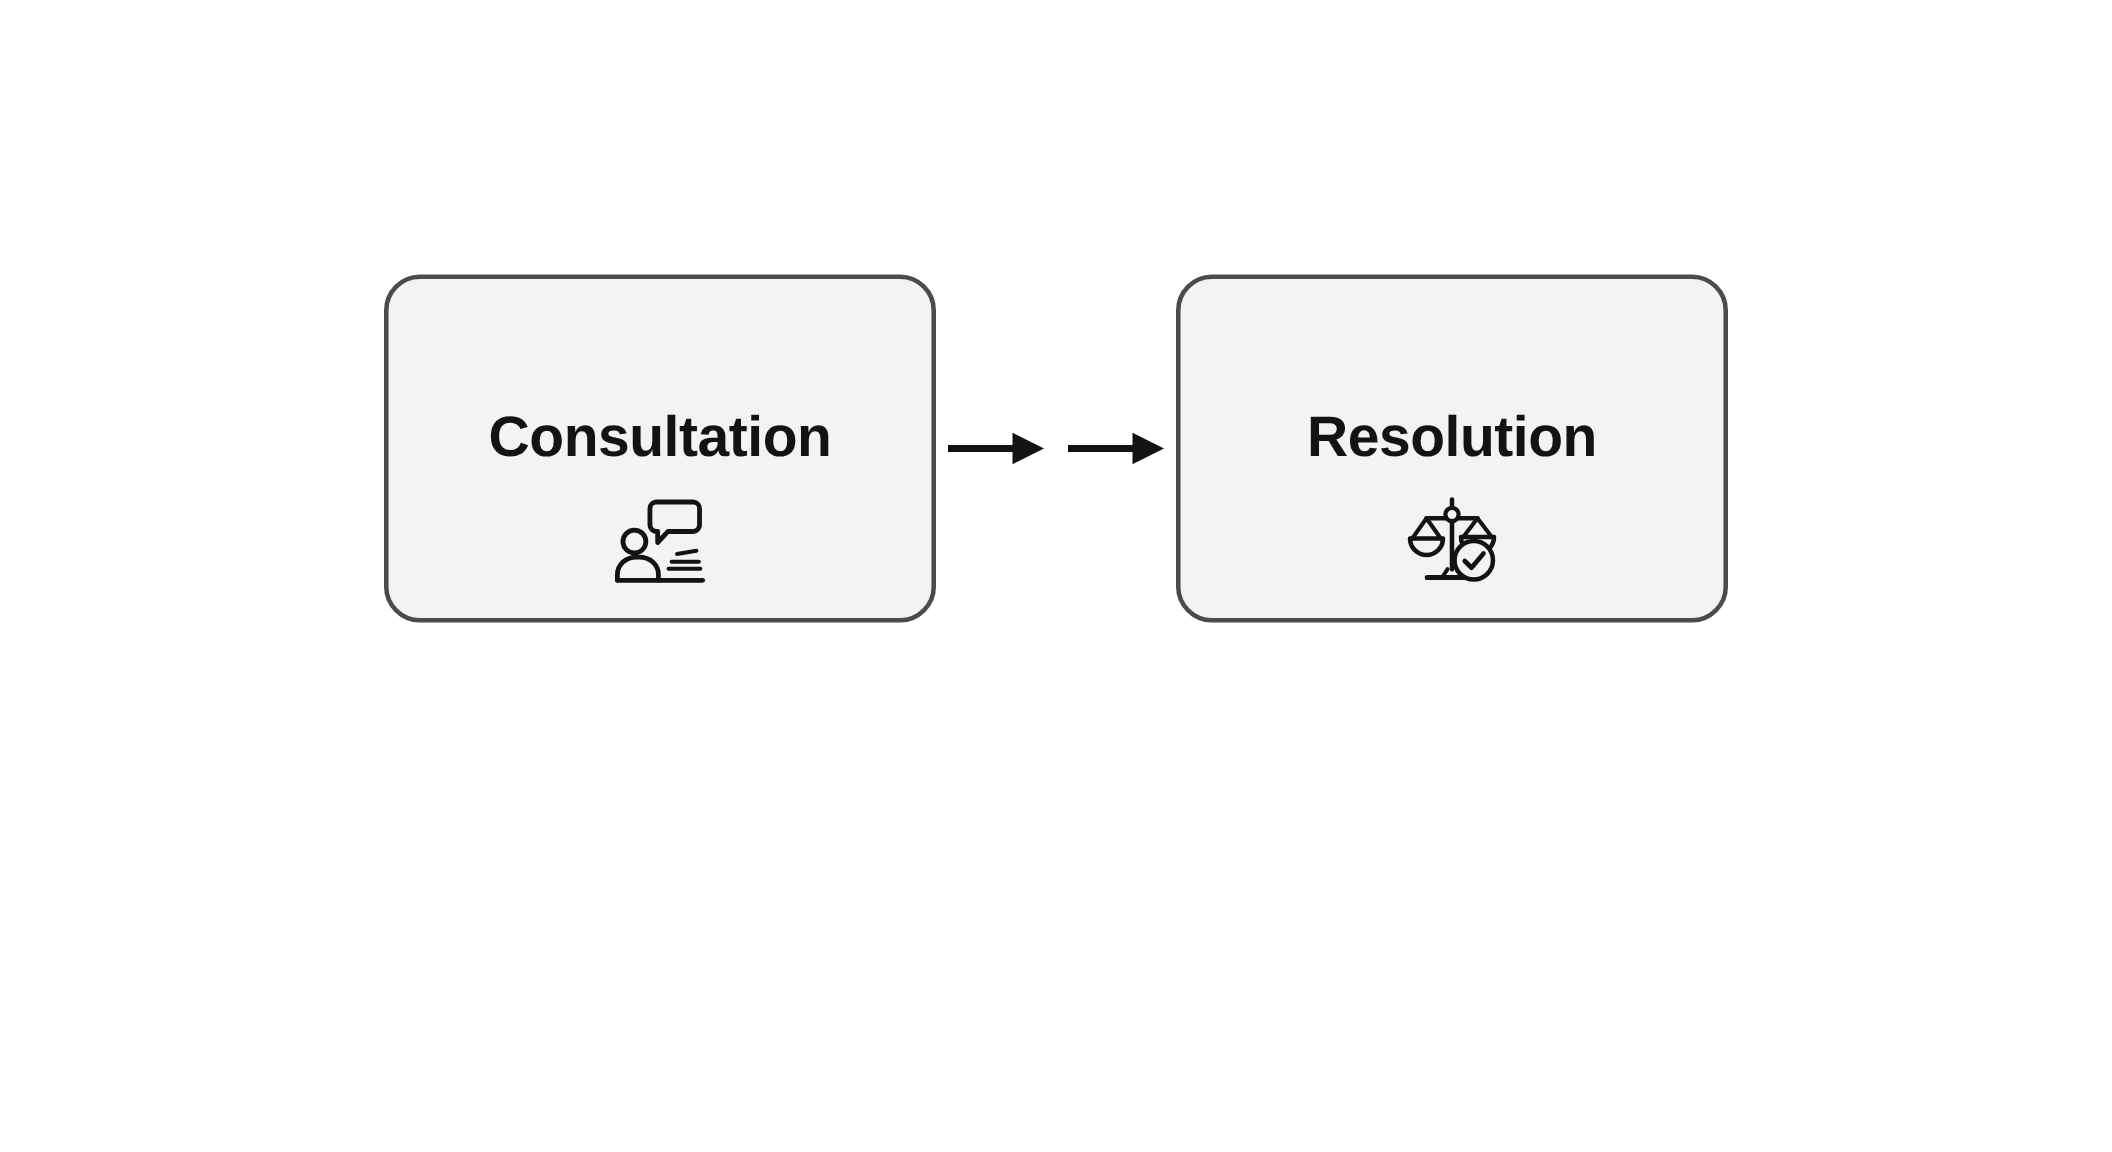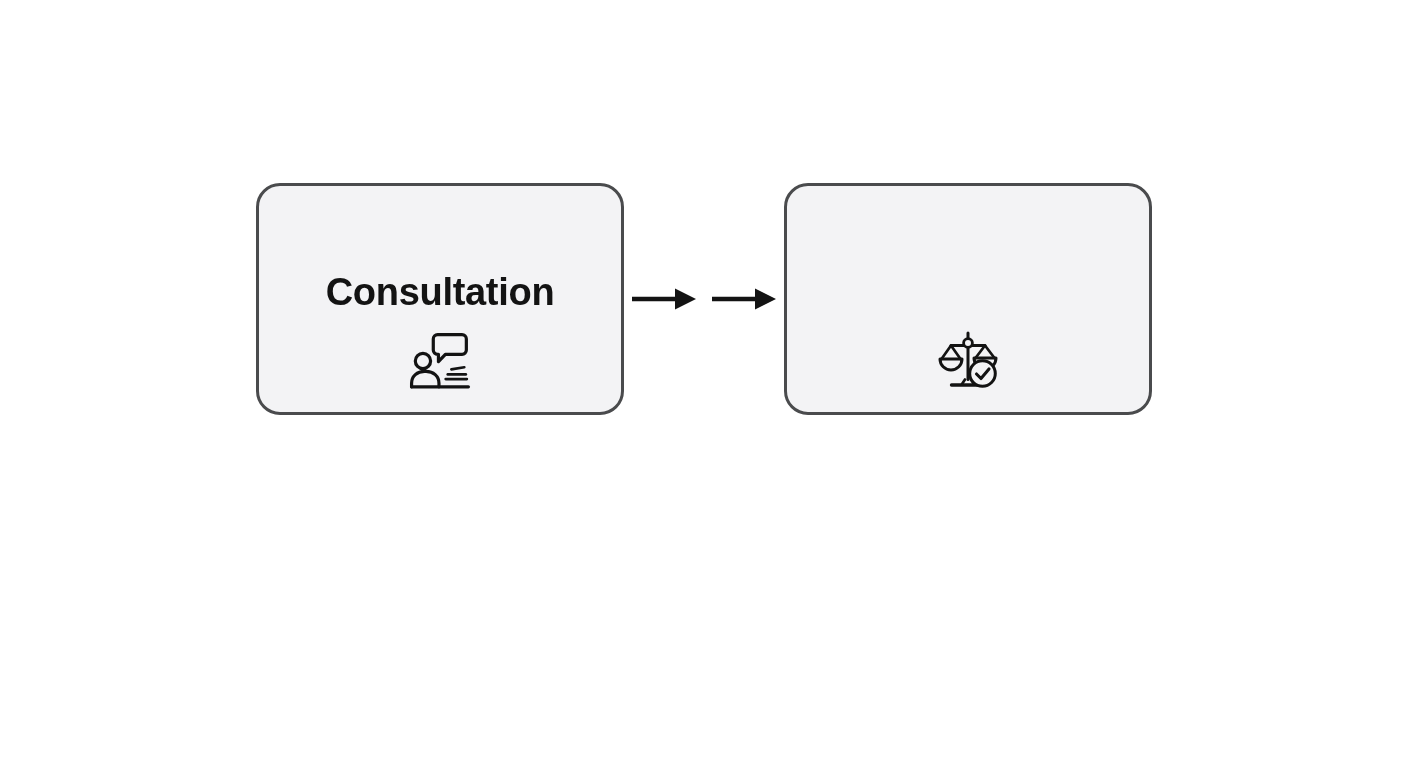--- a/index.html
+++ b/index.html
@@ -93,20 +93,21 @@
 
 
   <span class="arrow">
     <svg width="66" height="26" viewBox="0 0 66 26">
       <line x1="1" y1="13" x2="46" y2="13" stroke="var(--ink)" stroke-width="4.6"></line>
       <polygon points="44,2.5 65,13 44,23.5" fill="var(--ink)"></polygon>
     </svg>
   </span>
 
   <section class="card">
+    <h2 class="label">Resolution</h2>
     <span class="icon">
       <svg width="60" height="61" viewBox="0 0 60 60">
 
         <line class="stroke" stroke-width="3" x1="30" y1="3.5" x2="30" y2="9"></line>
 
         <line class="stroke" stroke-width="3" x1="13" y1="16" x2="47" y2="16"></line>
 
         <path class="stroke" stroke-width="2.7" d="M13 16 L3.5 29.5 M13 16 L22.5 29.5"></path>
 
         <path class="stroke" stroke-width="3" d="M2 29.5 A11 11 0 0 0 24 29.5 Z"></path>

